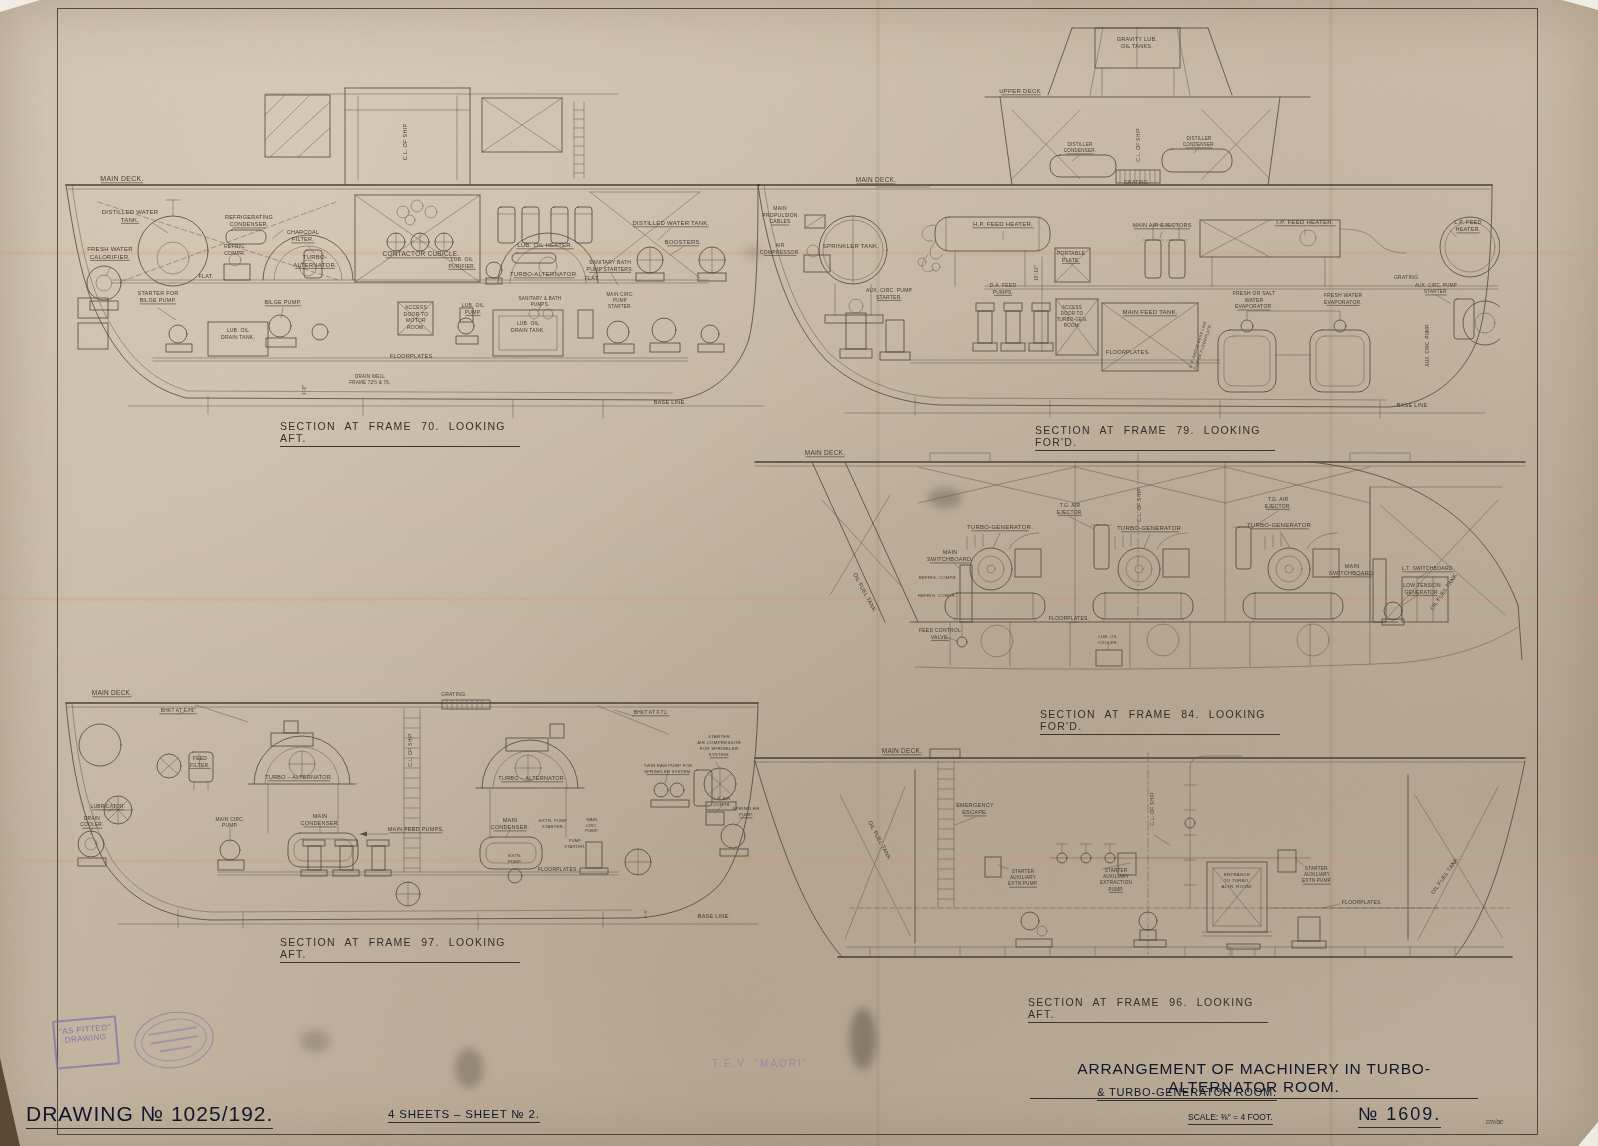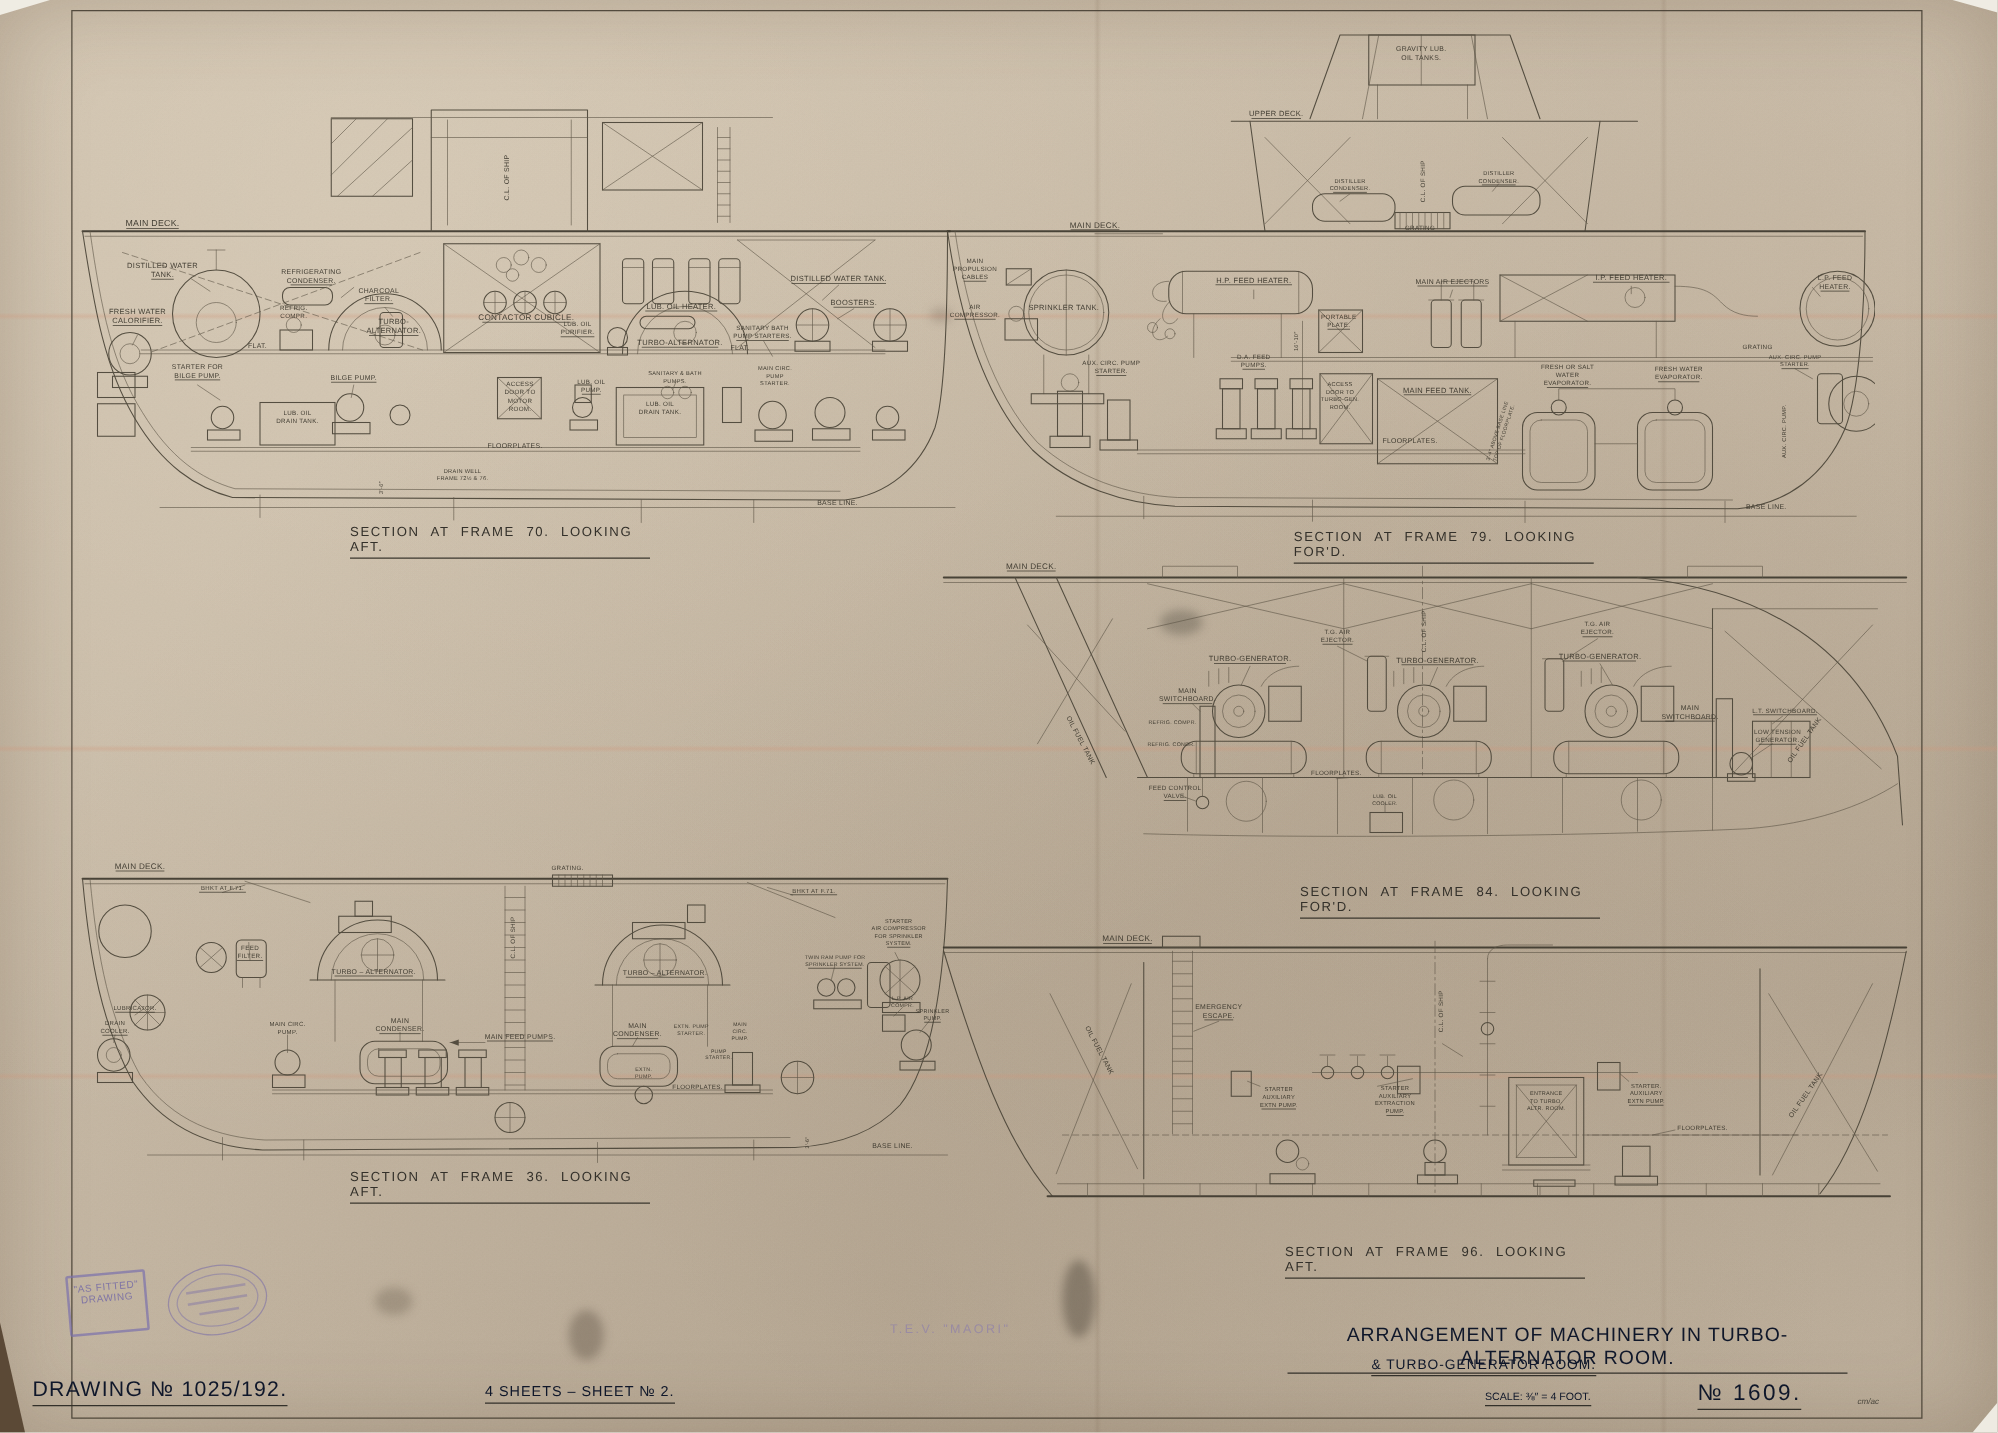--- a/index.html
+++ b/index.html
@@ -869,38 +869,38 @@
       <line x1="-13.799999999999999" x2="13.799999999999999" y1="14.2" y2="14.2" class="ul"></line>
     </g>
     <g transform="translate(612,179)">
       <text y="0" text-anchor="middle" font-size="5">FLOORPLATES.</text>
     </g>
   </svg>
 
 <div class="caption" style="left:280px;top:420px;width:240px">SECTION AT FRAME 70. LOOKING AFT.</div>
 <div class="caption" style="left:1035px;top:424px;width:240px">SECTION AT FRAME 79. LOOKING FOR'D.</div>
 <div class="caption" style="left:1040px;top:708px;width:240px">SECTION AT FRAME 84. LOOKING FOR'D.</div>
-<div class="caption" style="left:280px;top:936px;width:240px">SECTION AT FRAME 36. LOOKING AFT.</div>
+<div class="caption" style="left:280px;top:936px;width:240px">SECTION AT FRAME 97. LOOKING AFT.</div>
 <div class="caption" style="left:1028px;top:996px;width:240px">SECTION AT FRAME 96. LOOKING AFT.</div>
 
 <div class="tblock" style="left:1030px;top:1060px;width:448px;font-size:15.5px;letter-spacing:.8px">
   <span class="ub">ARRANGEMENT OF MACHINERY IN TURBO-ALTERNATOR ROOM.</span>
 </div>
 <div class="tblock" style="left:1056px;top:1086px;width:262px;font-size:11px;letter-spacing:.8px">
   <span class="ub">&amp; TURBO-GENERATOR ROOM.</span>
 </div>
 <div class="tblock" style="left:1188px;top:1112px;font-size:8.5px">
   <span class="ub" style="border-bottom-width:1px">SCALE: ⅜″ = 4 FOOT.</span>
 </div>
 <div class="tblock" style="left:1358px;top:1104px;font-size:18px;letter-spacing:2px">
   <span class="ub">№ 1609.</span>
 </div>
 <div class="tblock" style="left:1486px;top:1118px;font-size:6.5px;font-style:italic;color:#4a463c">cm/ac</div>
 
-<div class="tblock" style="left:26px;top:1102px;font-size:17px;letter-spacing:1px;text-align:center">
+<div class="tblock" style="left:26px;top:1102px;font-size:21px;letter-spacing:1px;text-align:center">
   <span class="ub">DRAWING № 1025/192.</span>
 </div>
 <div class="tblock" style="left:388px;top:1108px;font-size:11.5px;letter-spacing:.8px;text-align:left">
   <span class="ub" style="border-bottom-width:1px">4 SHEETS – SHEET № 2.</span>
 </div>
 
 <div class="stamp-box">
   <div>"AS FITTED"</div>
   <div>DRAWING</div>
 </div>

